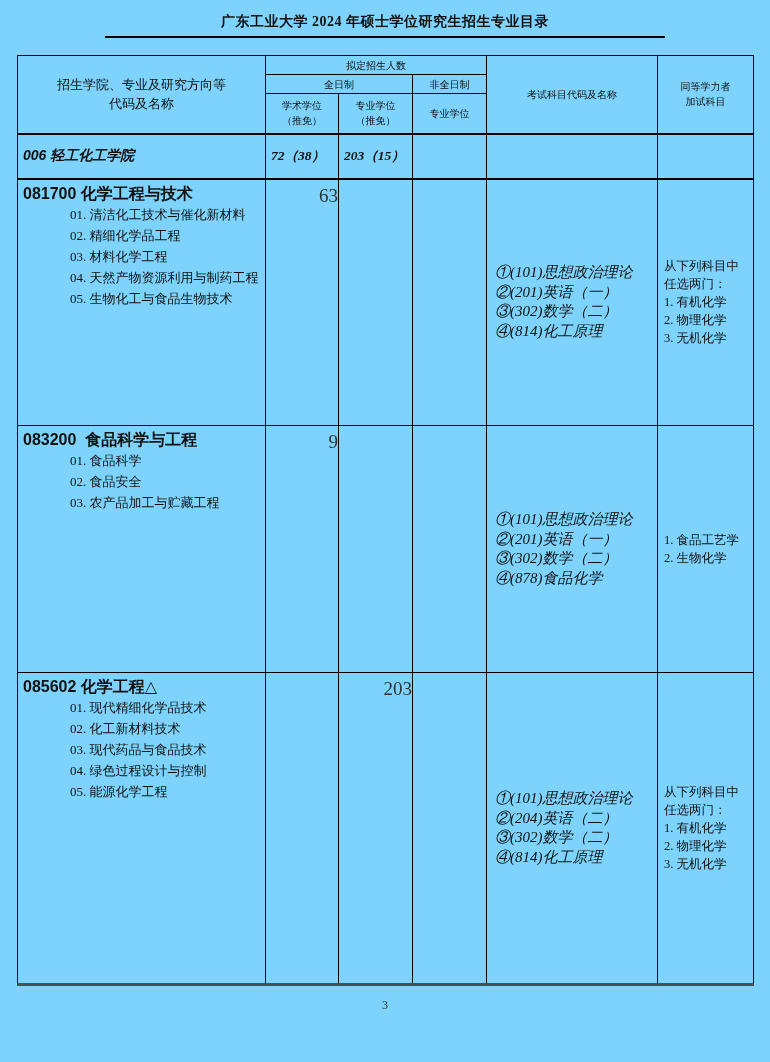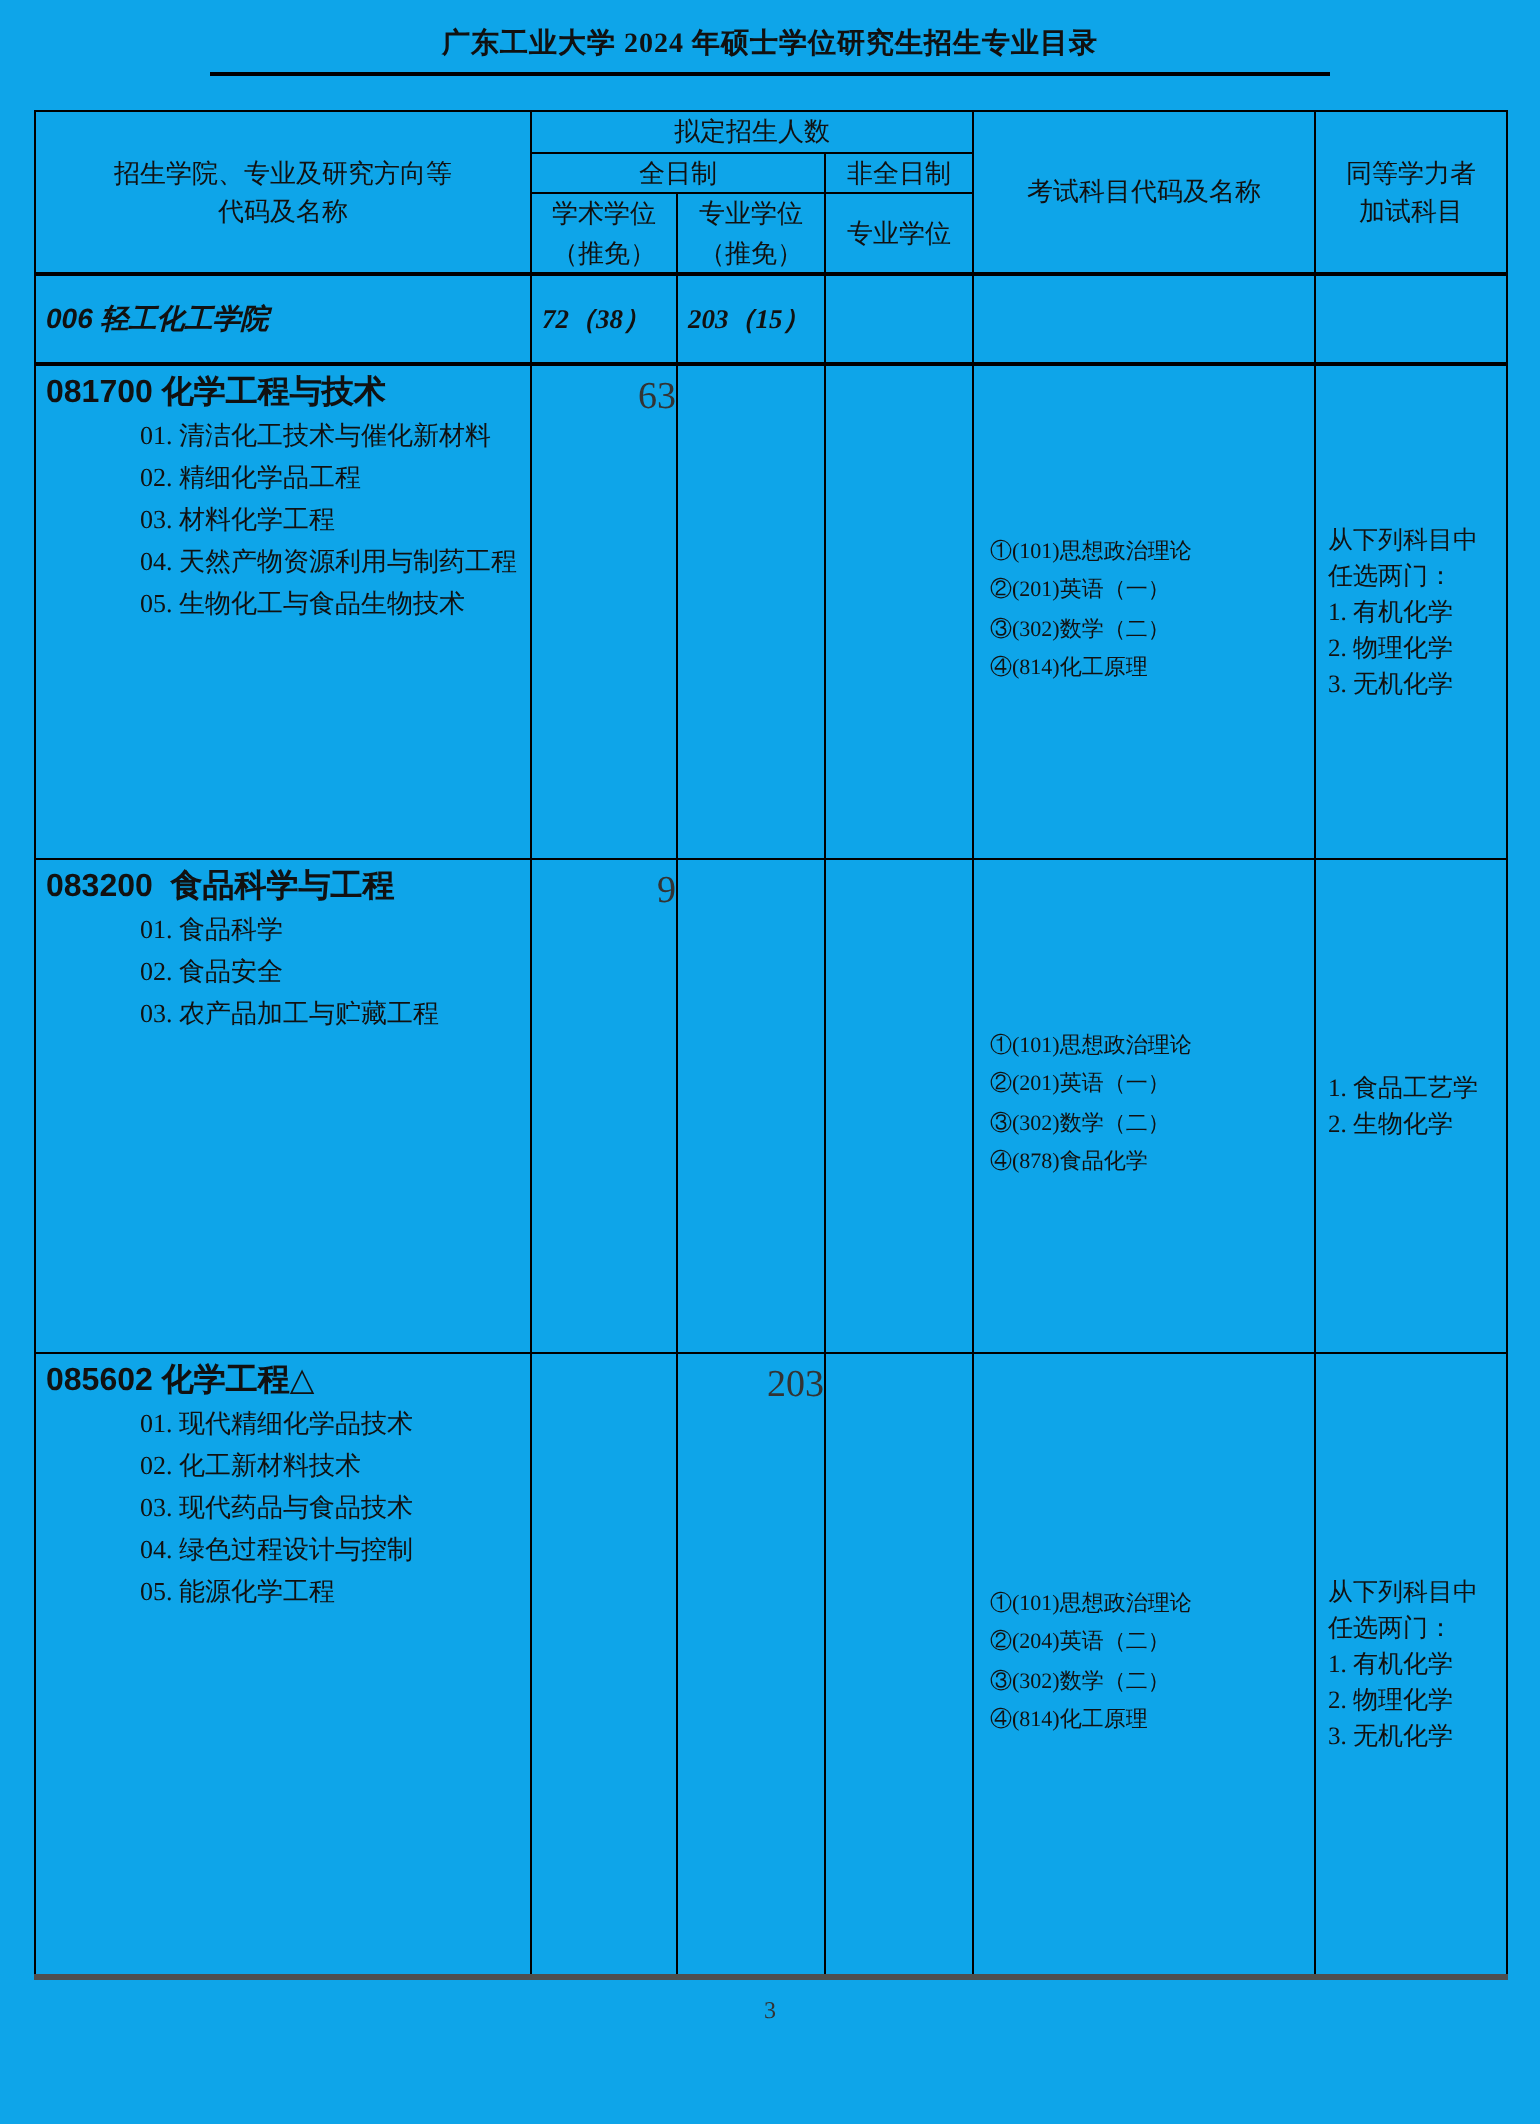--- a/index.html
+++ b/index.html
@@ -1,19 +1,19 @@
 <!DOCTYPE html>
 <html><head>
 <meta charset="utf-8">
 <style>
   * { margin:0; padding:0; box-sizing:border-box; }
   html,body { background:#e8e8e8; }
   body { font-family:"Liberation Serif","DejaVu Serif",serif; color:#111; }
   .page {
-    position:relative; width:770px; height:1062px; background:#0ea5e9;
+    position:relative; width:770px; height:1062px; background:#7dd3fc;
     margin:0 auto; overflow:hidden;
   }
   .doc-title {
     position:absolute; top:13px; left:0; width:770px;
     text-align:center; font-size:14px; font-weight:bold; letter-spacing:0.5px;
   }
   .title-rule {
     position:absolute; top:36px; left:105px; width:560px; height:0;
     border-bottom:2px solid #000;
   }
@@ -21,21 +21,21 @@
     position:absolute; left:17px; top:55px; width:736px;
     border-collapse:collapse; table-layout:fixed;
     border:1px solid #000;
   }
   table.catalog { border-bottom:3px solid #4e4e4e; }
   .catalog td { border:1px solid #000; vertical-align:middle; overflow:hidden; }
 
   
   tr.hr1 { height:19px; } tr.hr2 { height:19px; } tr.hr3 { height:40px; }
   td.h {
-    text-align:center; font-size:13px; line-height:1.5;
+    text-align:center; font-size:10px; line-height:1.5;
     white-space:pre-line;
   }
   td.c1h { font-size:13px; }
 
   
   tr.college-row { height:45px; }
   tr.college-row td { border-top:2px solid #000; border-bottom:2px solid #000; }
   td.college-name {
     font-family:"Liberation Sans","DejaVu Sans",sans-serif;
     font-weight:bold; font-style:italic; font-size:14px; padding-left:5px;
@@ -51,21 +51,21 @@
   .prog-title {
     font-family:"Liberation Sans","DejaVu Sans",sans-serif;
     font-weight:bold; font-size:16px; line-height:21px; white-space:pre;
   }
   .prog-dirs div { font-size:13px; line-height:21px; white-space:nowrap;margin-left:47px; }
   td.count-cell {
     vertical-align:top; text-align:right; font-size:19px; padding-top:5px;
     color:#333;
   }
   td.exam-cell { vertical-align:middle; padding-left:8px; }
-  .exam-lines div { font-size:11px; line-height:19.5px; white-space:nowrap; }
+  .exam-lines div { font-size:15px; line-height:19.5px; white-space:nowrap;font-style:italic; }
   td.equiv-cell { vertical-align:middle; padding-left:6px; }
   .equiv-lines div { font-size:12.5px; line-height:18px; white-space:nowrap; }
 
   .page-number {
     position:absolute; top:998px; left:0; width:770px; text-align:center;
     font-size:12px; color:#333;
   }
 </style>
 </head>
 <body>

